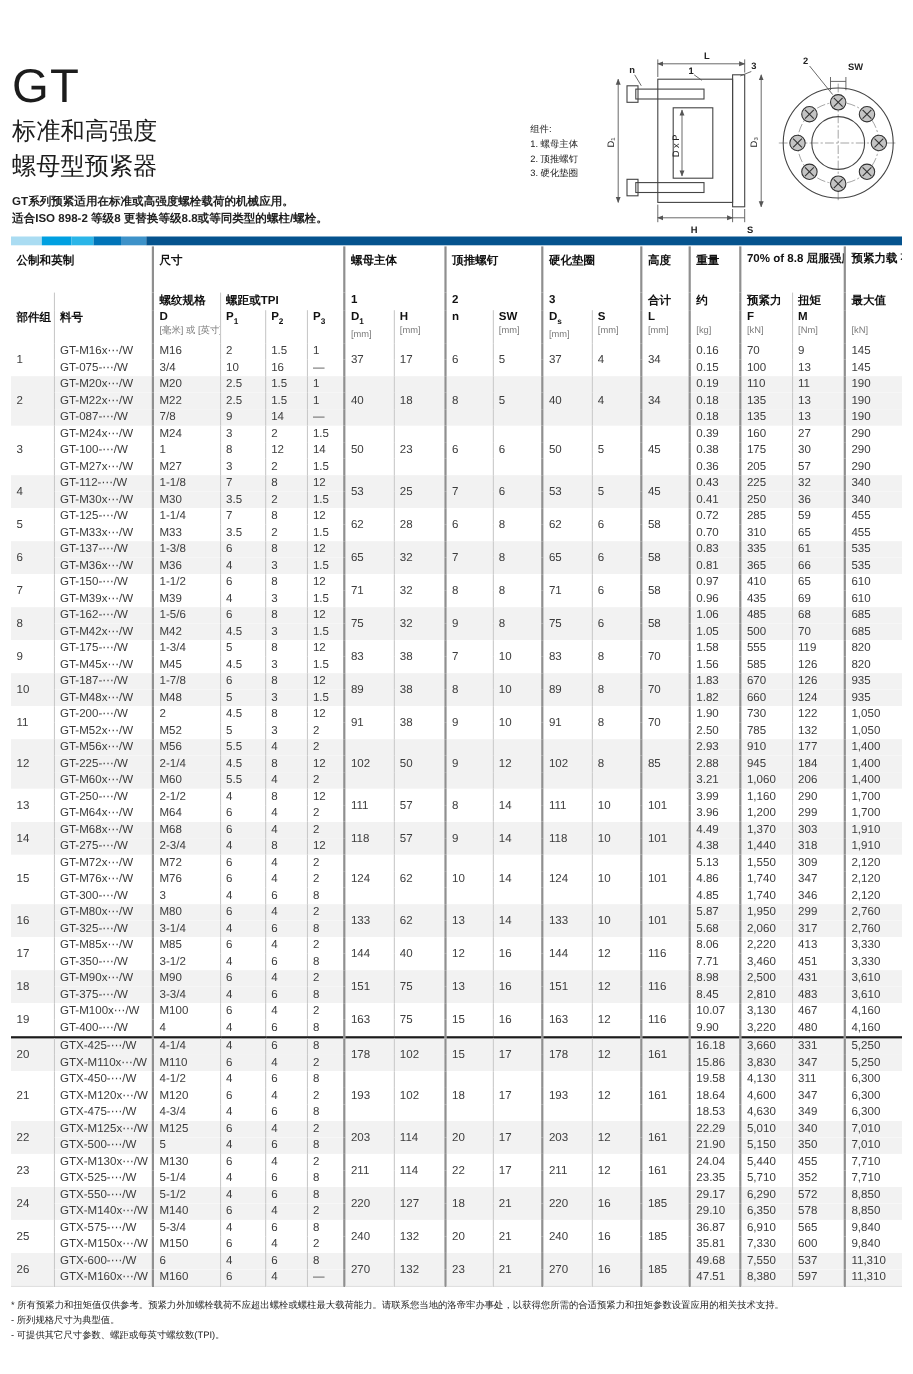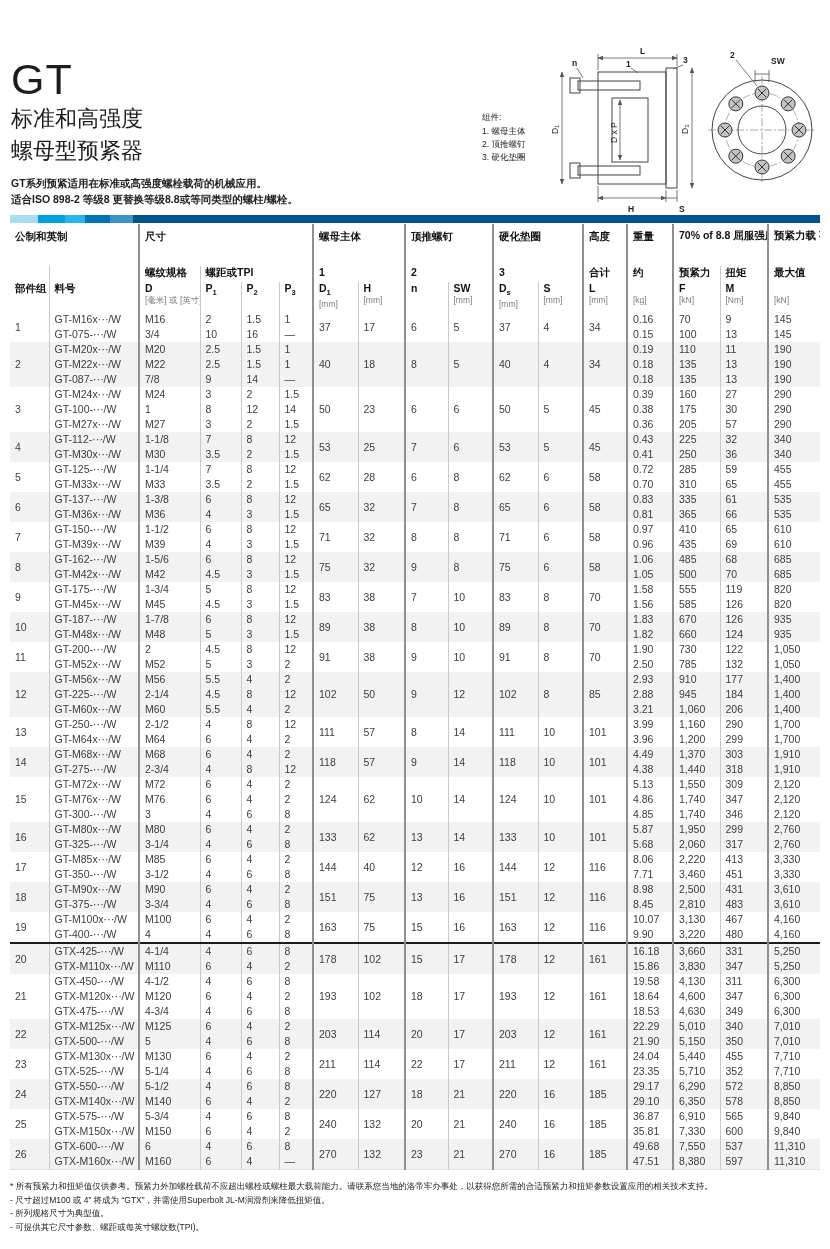--- a/index.html
+++ b/index.html
@@ -1113,18 +1113,17 @@
           <td class="maj">47.51</td>
           <td class="maj">8,380</td>
           <td class="min">597</td>
           <td class="maj">11,310</td>
         </tr>
       </tbody>
   </table>
 
   <div class="footnotes" id="footnotes">
       <div class="fn">* 所有预紧力和扭矩值仅供参考。预紧力外加螺栓载荷不应超出螺栓或螺柱最大载荷能力。请联系您当地的洛帝牢办事处，以获得您所需的合适预紧力和扭矩参数设置应用的相关技术支持。</div>
-      <div class="fn">- 尺寸超过M100 或 4” 将成为 “GTX”，并需使用Superbolt JL-M润滑剂来降低扭矩值。</div>
       <div class="fn">- 所列规格尺寸为典型值。</div>
       <div class="fn">- 可提供其它尺寸参数、螺距或每英寸螺纹数(TPI)。</div>
     </div>
 
 </div>
 
 </body></html>

